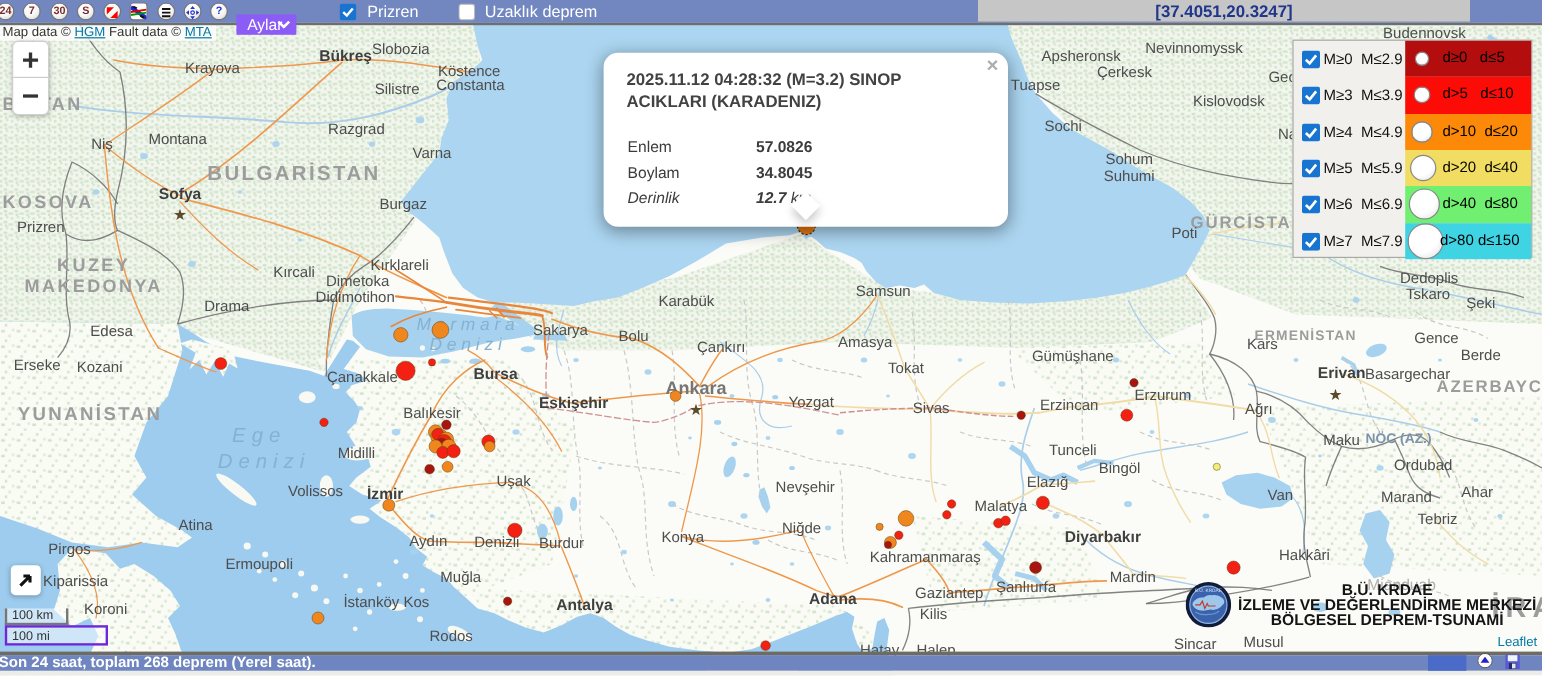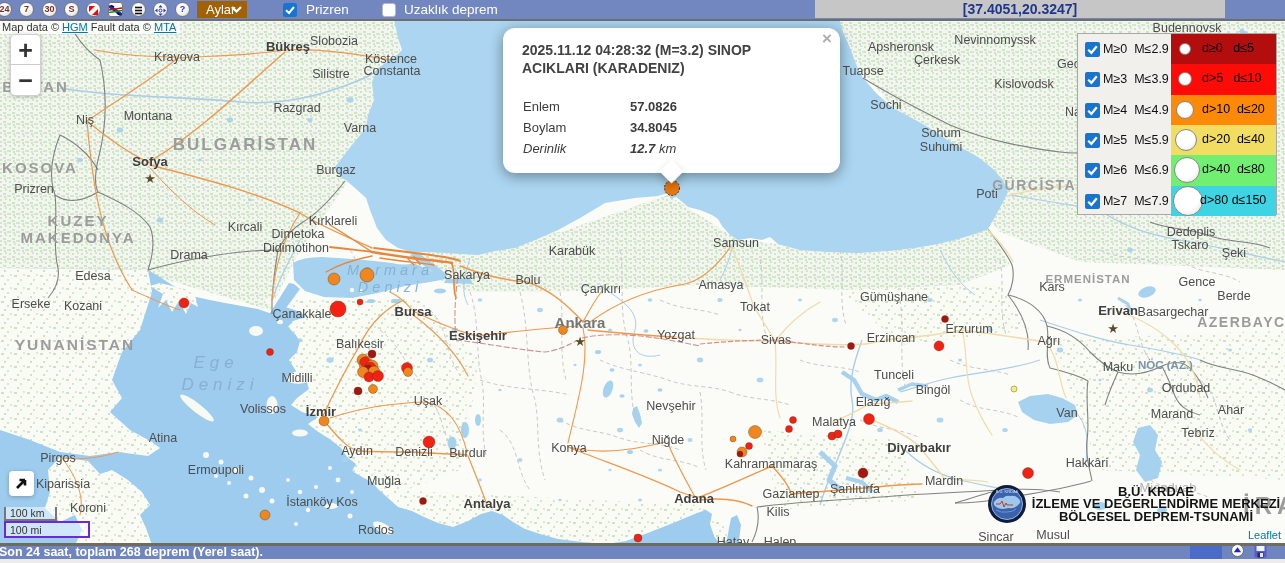--- a/index.html
+++ b/index.html
@@ -7,21 +7,21 @@
   #stage { position:relative; width:1285px; height:563px; overflow:hidden; background:#fbfcf7; }
   .abs { position:absolute; }
   
   #topbar { position:absolute; left:0; top:0; width:1285px; height:19px; background:#7287c0; z-index:50; }
   #topline { position:absolute; left:0; top:19px; width:1285px; height:2px; background:#6e6e6e; z-index:50; }
   .cbtn { position:absolute; top:2px; width:15px; height:15px; border-radius:50%;
           background:radial-gradient(circle at 38% 30%, #ffffff 0%, #f7f7f7 50%, #d2d2d2 100%);
           border:1px solid #777; color:#7c2b2b; font-weight:bold; font-size:9px; text-align:center; line-height:13px; z-index:51;}
   #graypanel { position:absolute; left:815px; top:0; width:410px; height:18px; background:#c6c6c6; z-index:51;
                text-align:center; font-size:14px; font-weight:bold; color:#20368c; line-height:18px; }
-  #selAylar { position:absolute; left:197px; top:1px; width:50px; height:17px; background:#a16207; z-index:51;
+  #selAylar { position:absolute; left:197px; top:12px; width:50px; height:17px; background:#8b5cf6; z-index:51;
               color:#fff; font-size:13px; line-height:17px; padding-left:9px; }
   .tbchk { position:absolute; top:3px; width:14px; height:14px; z-index:51; }
   .tblbl { position:absolute; top:1px; color:#fff; font-size:13.5px; line-height:17px; z-index:51; }
   
   #attrib { position:absolute; left:0; top:21px; padding:0 4px 1px 2px; background:rgba(255,255,255,.78);
             font-size:11px; color:#333; z-index:40; }
   #attrib a { color:#0078a8; text-decoration:underline; }
   
   #zoomctl { position:absolute; left:10px; top:34px; width:31px; border-radius:5px; background:#fff;
              border:1px solid rgba(120,120,120,.35); z-index:40; box-shadow:0 1px 4px rgba(0,0,0,.2);}
@@ -29,21 +29,21 @@
   #zoomctl .zc.first { border-bottom:1px solid #ccc; }
   
   #extbtn { position:absolute; left:9px; top:471px; width:25px; height:25px; background:#fff; border-radius:4px;
             z-index:40; box-shadow:0 1px 4px rgba(0,0,0,.25);}
   
   #scalekm { position:absolute; left:4px; top:507px; width:53px; height:14px; background:rgba(255,255,255,.5);
              border:2px solid #777; border-top:none; font-size:10.5px; color:#333; line-height:12px; padding-left:4px; z-index:40;}
   #scalemi { position:absolute; left:4px; top:521px; width:86px; height:17px; background:rgba(255,255,255,.5);
              border:2px solid #6d28d9; font-size:10.5px; color:#333; line-height:14px; padding-left:4px; z-index:40;}
   
-  #popup { position:absolute; left:503px; top:28px; width:337px; height:145px; background:#fff; border-radius:12px;
+  #popup { position:absolute; left:503px; top:44px; width:337px; height:145px; background:#fff; border-radius:12px;
            box-shadow:0 3px 14px rgba(0,0,0,.4); z-index:45; }
   #popuptip { position:absolute; left:663px; top:163px; width:17px; height:17px; background:#fff;
               transform:rotate(45deg); z-index:46; box-shadow:3px 3px 8px rgba(0,0,0,.22);}
   #popup .ttl { margin:14px 20px 0 19px; font-size:14px; font-weight:bold; color:#424242; line-height:17.5px; }
   #popup .prow { position:absolute; left:20px; font-size:13px; color:#3c3c3c; }
   #popup .pval { position:absolute; left:107px; font-weight:bold; }
   #popup .x { position:absolute; right:8px; top:1px; font-size:17px; color:#adadad; font-weight:bold;}
   
   #legend { position:absolute; left:1077px; top:33px; width:200px; height:182px; z-index:46;
             border:1px solid #a8a8a8; background:#f2f0ec; }

